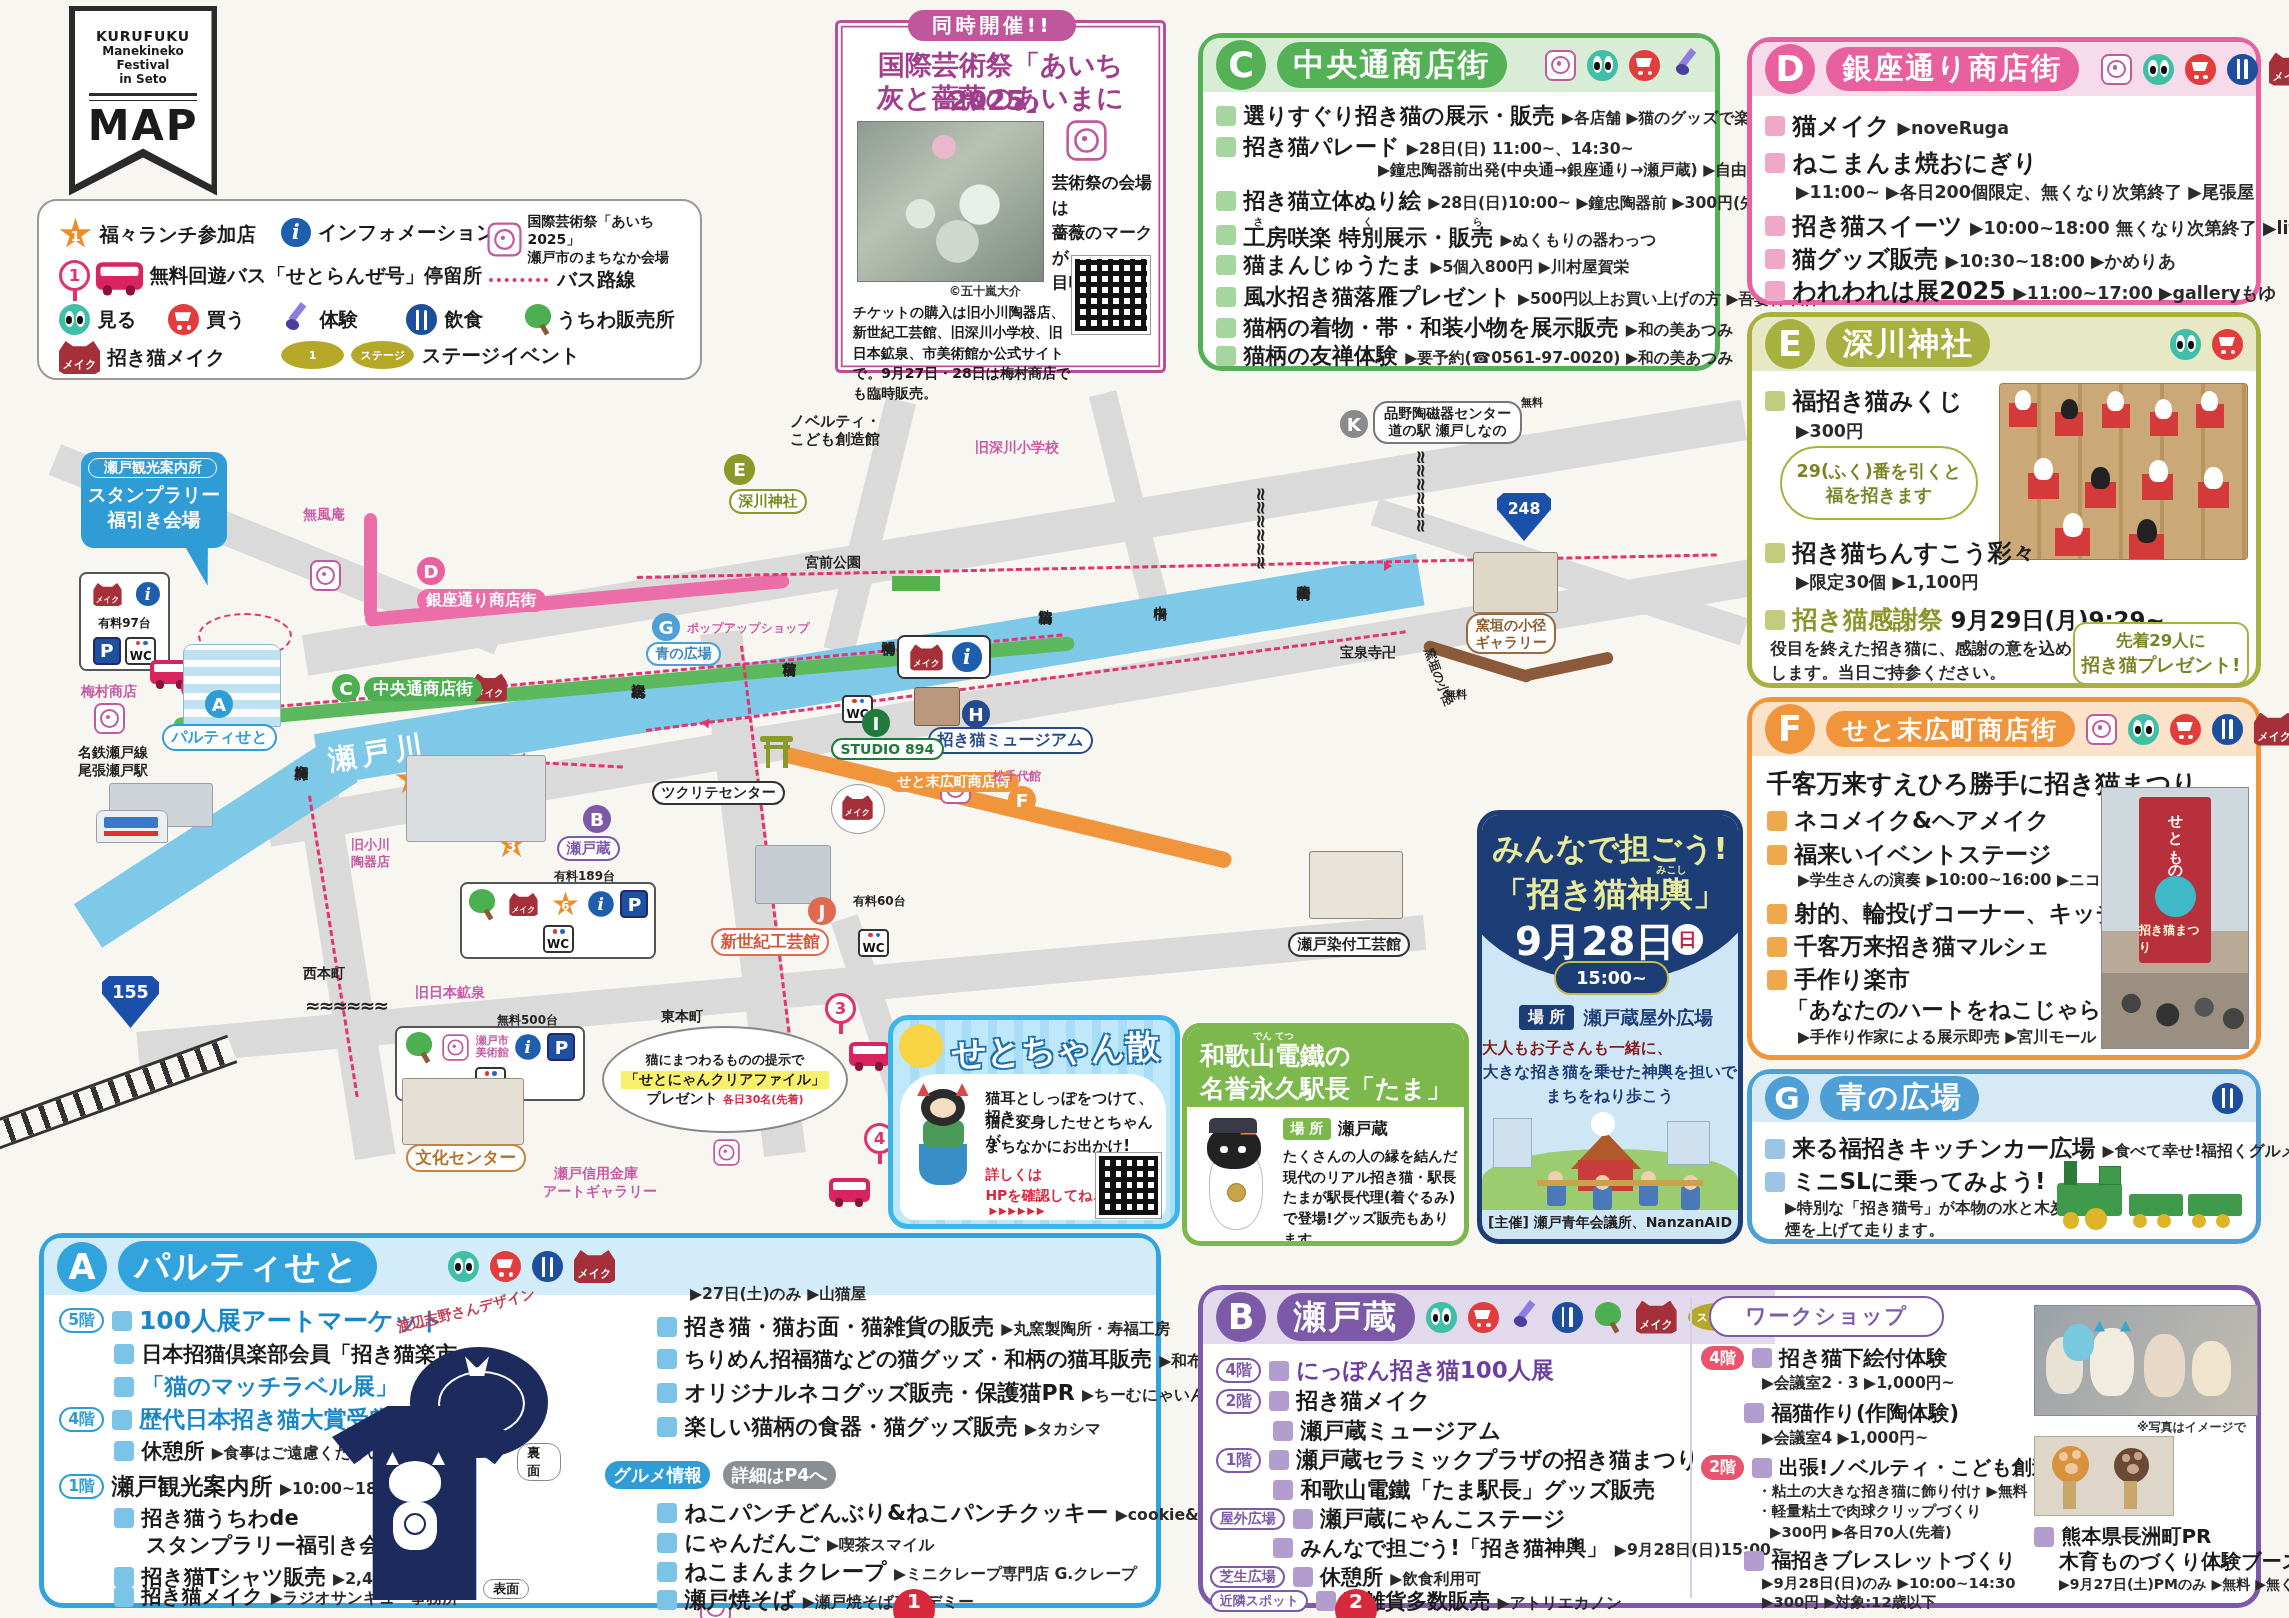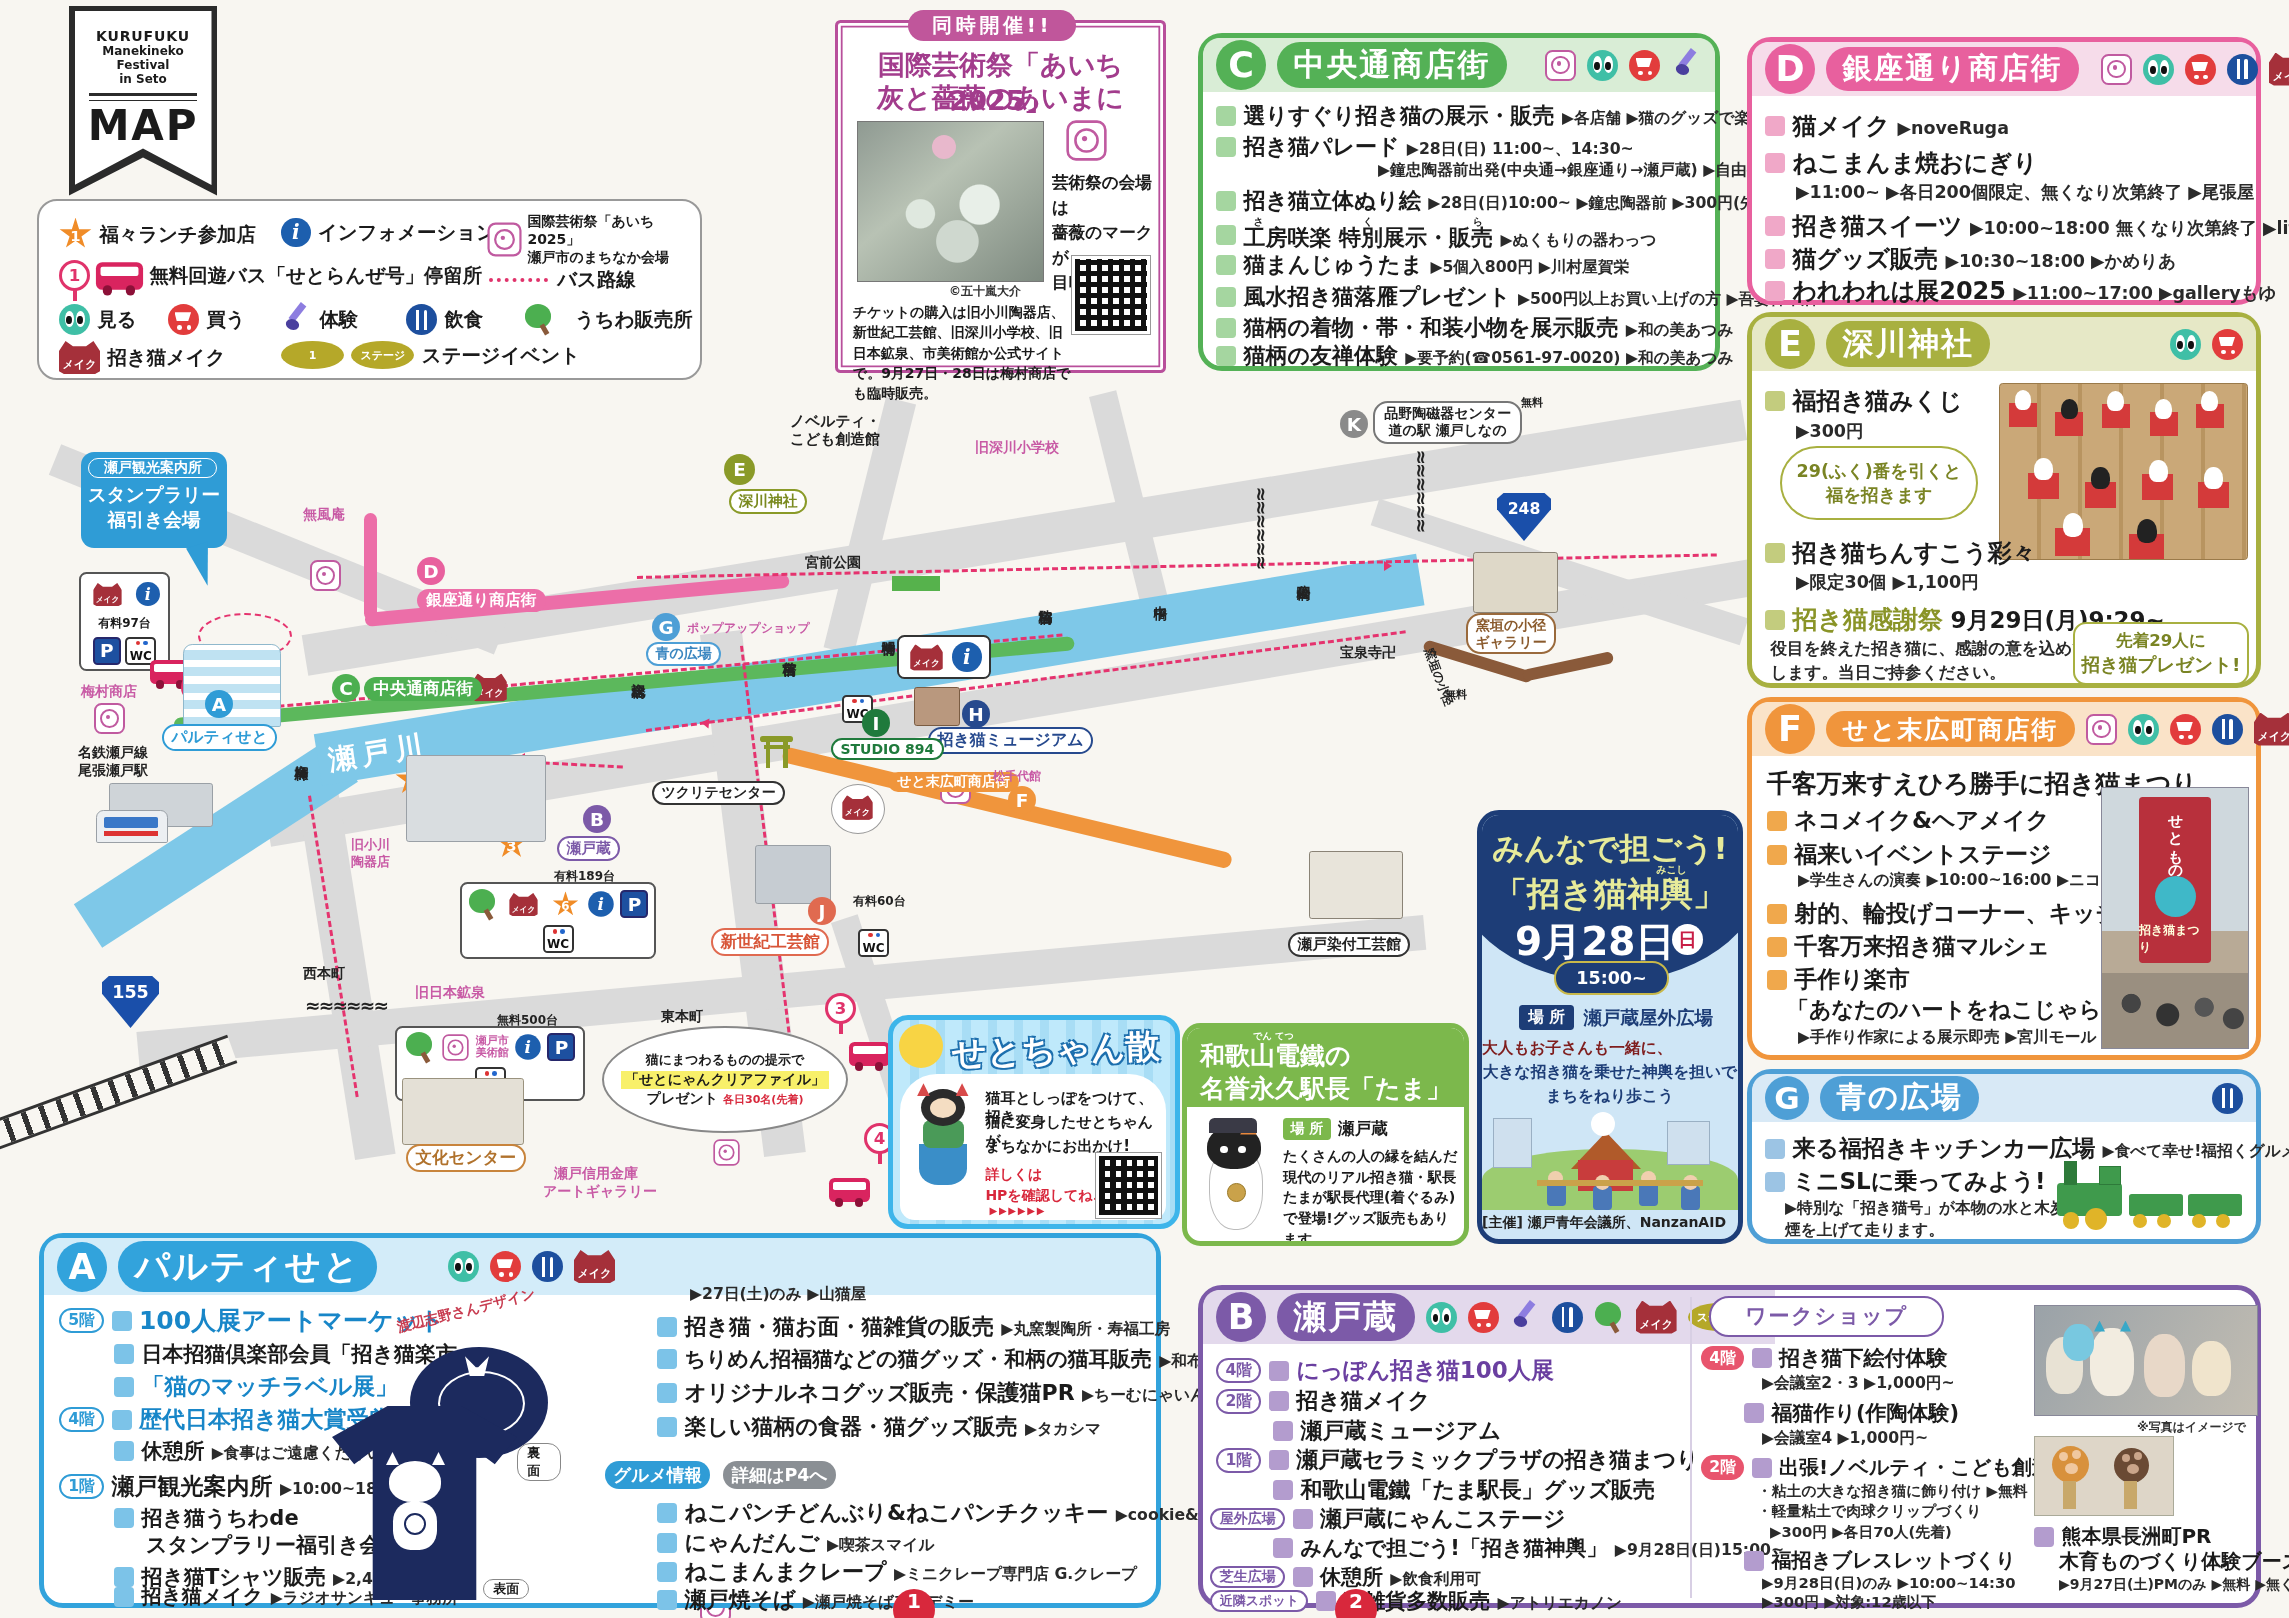--- a/index.html
+++ b/index.html
@@ -405,21 +405,21 @@
         </span>
       <span style="font-size:19.4px;font-weight:800">体験</span>
     </div>
     <div class="abs" style="left:367px;top:103px;display:flex;align-items:center;gap:7.4px">
       <span class="ic ic-fork">
           <i></i>
           <em></em>
         </span>
       <span style="font-size:19.4px;font-weight:800">飲食</span>
     </div>
-    <div class="abs" style="left:484px;top:103px;display:flex;align-items:center;gap:21px">
+    <div class="abs" style="left:484px;top:103px;display:flex;align-items:center;gap:3px">
       <span class="ic ic-uchiwa">
           <i></i>
           <em></em>
         </span>
       <span style="font-size:19.4px;font-weight:800">うちわ販売所</span>
     </div>
     <div class="abs" style="left:20px;top:140px;display:flex;align-items:center;gap:7.4px">
       <span class="ic ic-cat">メイク</span>
       <span style="font-size:19.4px;font-weight:800">招き猫メイク</span>
     </div>
@@ -775,21 +775,21 @@
       <div class="abs" style="left:65px;top:70px;width:18.5px;height:24px;background:#4a78b8;border-radius:3.7px"></div>
       <div class="abs" style="left:66px;top:59px;width:14.8px;height:14.8px;background:#f0cfae;border-radius:50%"></div>
       <div class="abs" style="left:111px;top:74px;width:18.5px;height:24px;background:#4a78b8;border-radius:3.7px"></div>
       <div class="abs" style="left:113px;top:63px;width:14.8px;height:14.8px;background:#f0cfae;border-radius:50%"></div>
       <div class="abs" style="left:157px;top:70px;width:18.5px;height:24px;background:#4a78b8;border-radius:3.7px"></div>
       <div class="abs" style="left:159px;top:59px;width:14.8px;height:14.8px;background:#f0cfae;border-radius:50%"></div>
       <div class="abs" style="left:199px;top:74px;width:18.5px;height:24px;background:#4a78b8;border-radius:3.7px"></div>
       <div class="abs" style="left:201px;top:63px;width:14.8px;height:14.8px;background:#f0cfae;border-radius:50%"></div>
       <div class="abs" style="left:55px;top:68px;width:166px;height:5.5px;background:#caa24a"></div>
     </div>
-    <div class="abs" style="left:0;top:399px;width:100%;text-align:left;font-size:14px;font-weight:700;color:#222">[主催] 瀬戸青年会議所、NanzanAID</div>
+    <div class="abs" style="left:0;top:399px;width:100%;text-align:center;font-size:14px;font-weight:700;color:#222">[主催] 瀬戸青年会議所、NanzanAID</div>
   </div>
 
   <div class="abs" style="left:1182px;top:1023px;width:287px;height:223px;background:#fff;border:5.5px solid #7cb84c;border-radius:18.5px;box-sizing:border-box;overflow:hidden">
     <div class="abs" style="left:0;top:0;width:100%;height:79px;background:#7cb84c">
       <div class="abs" style="left:66px;top:1.8px;color:#fff;font-size:9.2px;font-weight:700">でん てつ</div>
       <div class="abs" style="left:13px;top:11px;color:#fff;font-size:25px;font-weight:800">和歌山電鐵の</div>
       <div class="abs" style="left:13px;top:44px;color:#fff;font-size:25px;font-weight:800">名誉永久駅長「たま」</div>
     </div>
     <div class="abs" style="left:9.2px;top:90px;width:79px;height:116px">
       <div class="abs" style="left:13px;top:31px;width:52px;height:79px;background:#fff;border:1.8px solid #bbb;border-radius:40% 40% 46% 46%"></div>

